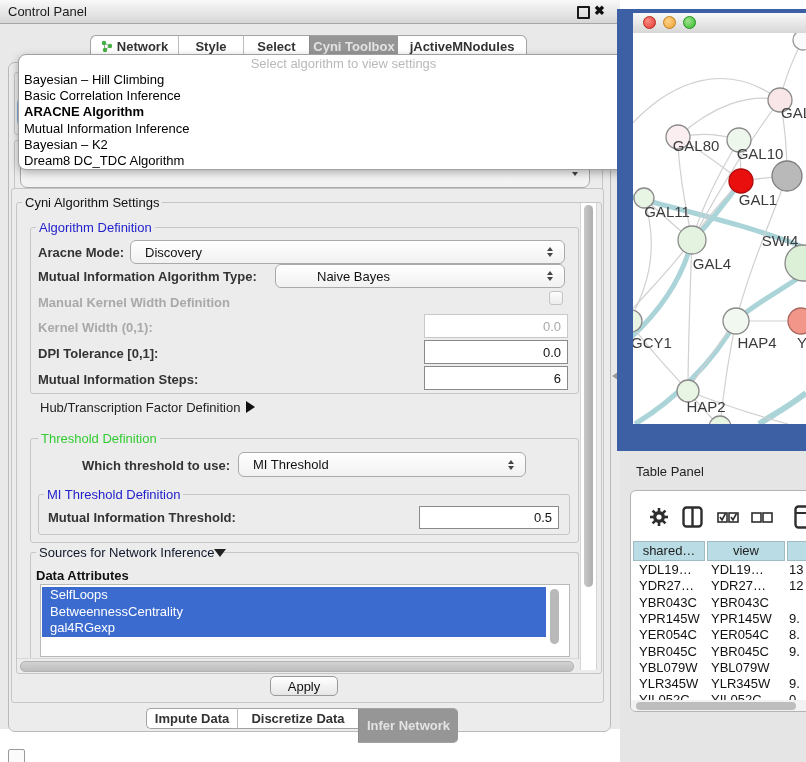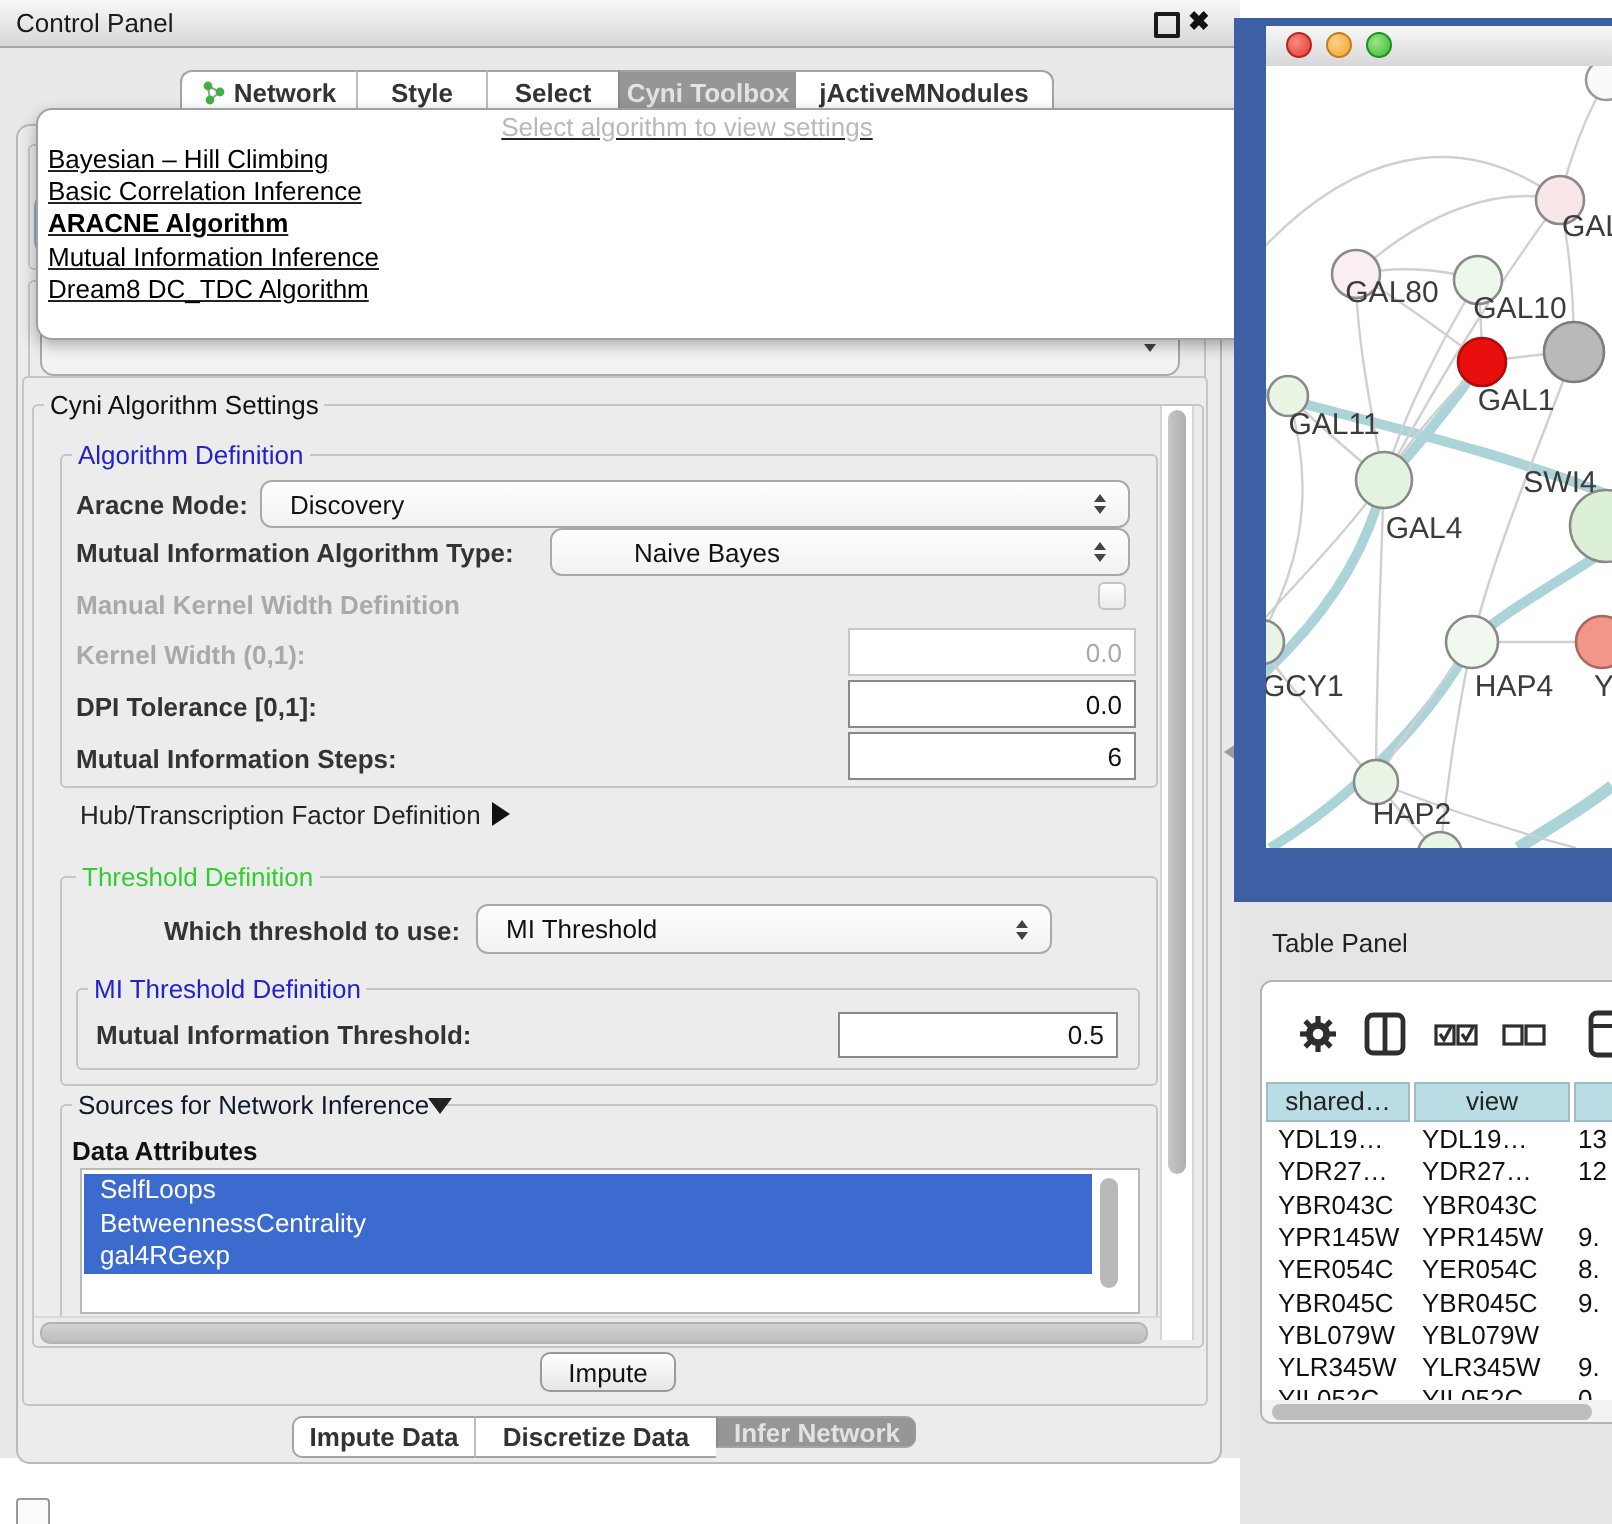--- a/index.html
+++ b/index.html
@@ -155,42 +155,43 @@
   </div>
   <div style="position:absolute;right:10px;top:3px;width:9px;height:60px;background:#fff;">
     <div style="position:absolute;left:0;top:1px;width:9px;height:55px;background:#b9b9b9;border-radius:5px;"></div>
   </div>
 </div>
 
 <div class="abs" style="left:17px;top:658px;width:563px;height:13px;background:#ececec;border-top:1px solid #d8d8d8;">
   <div style="position:absolute;left:3px;top:2px;width:552px;height:9px;background:linear-gradient(#d2d2d2,#bdbdbd);border-radius:5px;border:1px solid #b3b3b3;"></div>
 </div>
 
-<button class="abs" style="left:270px;top:676px;width:68px;height:20px;border:1px solid #9a9a9a;border-radius:5px;background:linear-gradient(#ffffff,#e6e6e6);font-family:'Liberation Sans',sans-serif;font-size:13px;color:#111;padding:0;"><span>Impute</span></button>
+<button class="abs" style="left:270px;top:676px;width:68px;height:20px;border:1px solid #9a9a9a;border-radius:5px;background:linear-gradient(#ffffff,#e6e6e6);font-family:'Liberation Sans',sans-serif;font-size:13px;color:#111;padding:0;"><span>Apply</span></button>
 
 <div class="abs" style="left:146px;top:708px;width:312px;height:21px;display:flex;">
   <div class="tab" style="width:91px;height:21px;border-left:1px solid #a3a3a3;border-radius:5px 0 0 5px;">
       <span>Impute Data</span>
     </div>
   <div class="tab sep" style="width:121px;height:21px;">
       <span>Discretize Data</span>
     </div>
-  <div class="tab selected" style="width:100px;height:16px;border-radius:0 5px 5px 0;">
+  <div class="tab selected" style="width:100px;height:35px;border-radius:0 5px 5px 0;">
       <span>Infer Network</span>
     </div>
 </div>
 
 <span class="abs" style="left:612px;top:372px;width:0;height:0;border-top:4px solid transparent;border-bottom:4px solid transparent;border-right:6px solid #9a9a9a;"></span>
 
-<div class="abs" style="left:18px;top:54px;width:651px;height:116px;background:#fff;border:1px solid #a0a0a0;border-radius:8px;box-shadow:0 3px 8px rgba(0,0,0,0.3);box-sizing:border-box;text-decoration:underline;">
+<div class="abs" style="left:18px;top:54px;width:651px;height:116px;background:#fff;border:1px solid #a0a0a0;border-radius:8px;box-shadow:0 3px 8px rgba(0,0,0,0.3);box-sizing:border-box;">
   <div style="text-align:center;color:#b9b9b9;height:17px;line-height:18px;">Select algorithm to view settings</div>
   <div class="ddrow">Bayesian – Hill Climbing</div>
   <div class="ddrow">Basic Correlation Inference</div>
   <div class="ddrow" style="font-weight:bold;">ARACNE Algorithm</div>
   <div class="ddrow">Mutual Information Inference</div>
+  <div class="ddrow">Bayesian – K2</div>
   <div class="ddrow">Dream8 DC_TDC Algorithm</div>
 </div>
 
 <div class="abs" style="left:8px;top:749px;width:15px;height:13px;border:1px solid #999;border-radius:2px;background:#fbfbfb;"></div>
 
 <div class="abs" style="left:617px;top:9px;width:189px;height:442px;background:#3d60a5;"></div>
 <div class="abs titlebar" style="left:633px;top:13px;width:173px;height:20px;border-bottom:1px solid #8a8a8a;">
   <span class="abs" style="left:10px;top:3px;width:13px;height:13px;border-radius:50%;background:radial-gradient(circle at 4px 4px,#f98b84,#e2362c);border:1px solid #b5251d;box-sizing:border-box;"></span>
   <span class="abs" style="left:30px;top:3px;width:13px;height:13px;border-radius:50%;background:radial-gradient(circle at 4px 4px,#fbd088,#f0a32f);border:1px solid #c07e1a;box-sizing:border-box;"></span>
   <span class="abs" style="left:50px;top:3px;width:13px;height:13px;border-radius:50%;background:radial-gradient(circle at 4px 4px,#9ee28b,#35bb2e);border:1px solid #1e8f1a;box-sizing:border-box;"></span>

